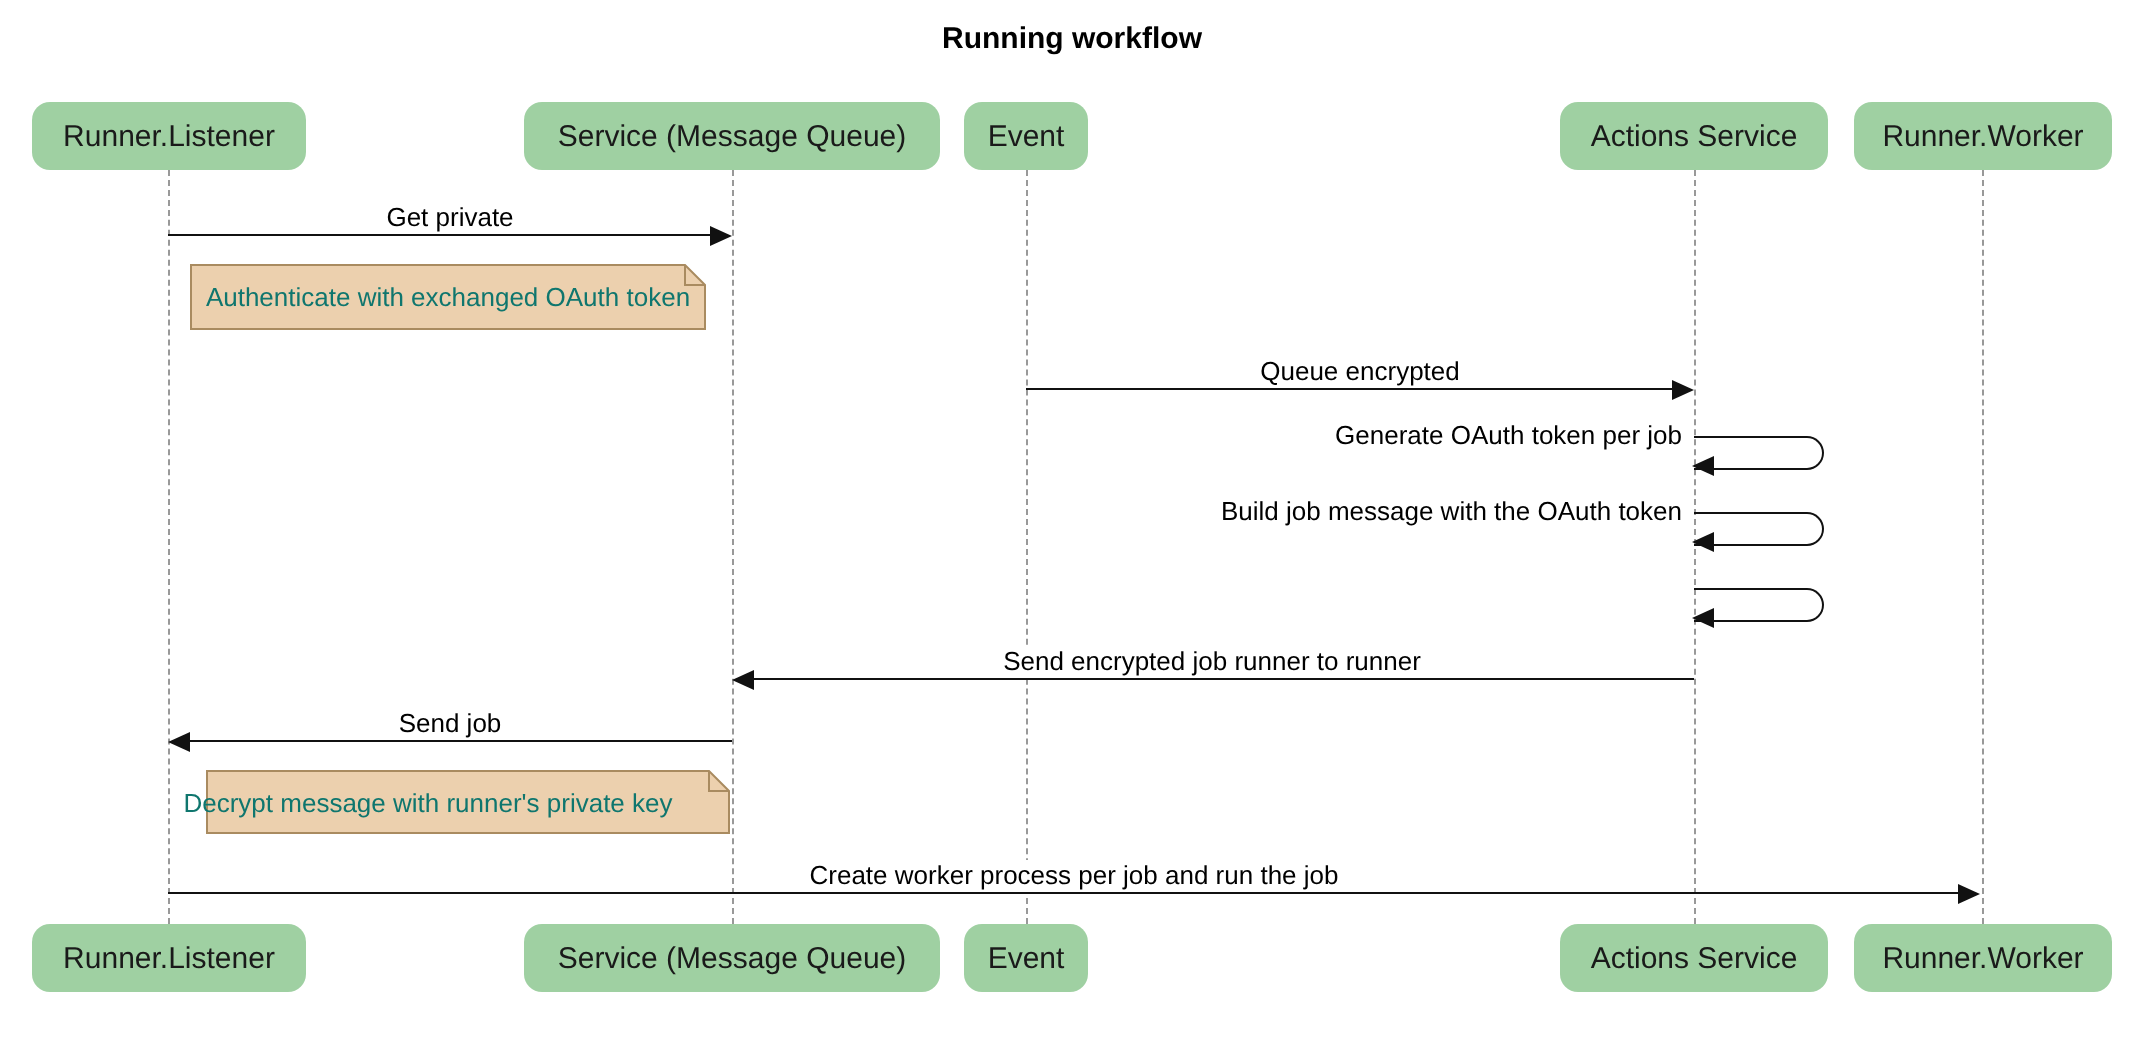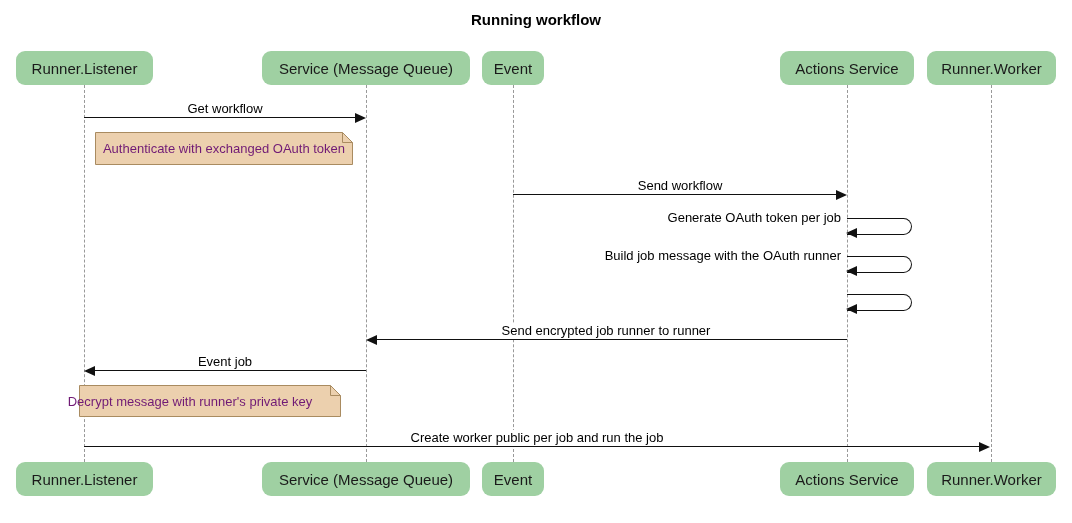--- a/index.html
+++ b/index.html
@@ -43,21 +43,21 @@
     position:absolute;left:847px;width:64px;height:15px;
     border:1.5px solid var(--arrow);border-left:none;
     border-radius:0 10px 10px 0;
   }
   .selfloop .ah{left:-1px;top:9px;}
   .note{position:absolute;}
   .note svg{position:absolute;left:0;top:0;}
   .note-text{
     position:absolute;left:0;top:0;width:100%;height:100%;
     display:flex;align-items:center;justify-content:center;
-    font-size:13px;color:#701a75;white-space:nowrap;
+    font-size:13px;color:#0f766e;white-space:nowrap;
   }
 </style>
 </head>
 <body>
 
 <div class="diagram">
 
   <div class="title">Running workflow</div>
 
   <div class="lifeline" style="left:84px"></div>
@@ -65,67 +65,67 @@
   <div class="lifeline" style="left:513px"></div>
   <div class="lifeline" style="left:847px"></div>
   <div class="lifeline" style="left:991px"></div>
 
   <div class="actor" style="left:16px;top:51px;width:137px">Runner.Listener</div>
   <div class="actor" style="left:262px;top:51px;width:208px">Service (Message Queue)</div>
   <div class="actor" style="left:482px;top:51px;width:62px">Event</div>
   <div class="actor" style="left:780px;top:51px;width:134px">Actions Service</div>
   <div class="actor" style="left:927px;top:51px;width:129px">Runner.Worker</div>
 
-  <div class="label" style="left:225px;top:101px">Get workflow</div>
+  <div class="label" style="left:225px;top:101px">Get private</div>
   <div class="line" style="left:84px;top:117px;width:271px"></div>
   <span class="ah r" style="left:355px;top:113px"></span>
 
   <div class="note" style="left:95px;top:132px;width:258px;height:33px">
     <svg width="258" height="33" viewBox="0 0 258 33">
       <path d="M0.5,0.5 H247.5 L257.5,10.5 V32.5 H0.5 Z" fill="var(--note-fill)" stroke="var(--note-border)" stroke-width="1"></path>
       <path d="M247.5,0.5 V10.5 H257.5" fill="none" stroke="var(--note-border)" stroke-width="1"></path>
     </svg>
     <span class="note-text">Authenticate with exchanged OAuth token</span>
   </div>
 
-  <div class="label" style="left:680px;top:178px">Send workflow</div>
+  <div class="label" style="left:680px;top:178px">Queue encrypted</div>
   <div class="line" style="left:513px;top:194px;width:323px"></div>
   <span class="ah r" style="left:836px;top:190px"></span>
 
   <div class="label right" style="right:228px;top:210px">Generate OAuth token per job</div>
   <div class="selfloop" style="top:218px">
     <span class="ah l"></span>
   </div>
 
-  <div class="label right" style="right:228px;top:248px">Build job message with the OAuth runner</div>
+  <div class="label right" style="right:228px;top:248px">Build job message with the OAuth token</div>
   <div class="selfloop" style="top:256px">
     <span class="ah l"></span>
   </div>
 
   <div class="selfloop" style="top:294px">
     <span class="ah l"></span>
   </div>
 
   <div class="label" style="left:606px;top:323px">Send encrypted job runner to runner</div>
   <div class="line" style="left:377px;top:339px;width:470px"></div>
   <span class="ah l" style="left:366px;top:335px"></span>
 
-  <div class="label" style="left:225px;top:354px">Event job</div>
+  <div class="label" style="left:225px;top:354px">Send job</div>
   <div class="line" style="left:95px;top:370px;width:271px"></div>
   <span class="ah l" style="left:84px;top:366px"></span>
 
-  <div class="note" style="left:79px;top:385px;width:222px;height:32px">
+  <div class="note" style="left:103px;top:385px;width:222px;height:32px">
     <svg width="262" height="32" viewBox="0 0 262 32">
       <path d="M0.5,0.5 H251.5 L261.5,10.5 V31.5 H0.5 Z" fill="var(--note-fill)" stroke="var(--note-border)" stroke-width="1"></path>
       <path d="M251.5,0.5 V10.5 H261.5" fill="none" stroke="var(--note-border)" stroke-width="1"></path>
     </svg>
     <span class="note-text">Decrypt message with runner's private key</span>
   </div>
 
-  <div class="label" style="left:537px;top:430px">Create worker public per job and run the job</div>
+  <div class="label" style="left:537px;top:430px">Create worker process per job and run the job</div>
   <div class="line" style="left:84px;top:446px;width:895px"></div>
   <span class="ah r" style="left:979px;top:442px"></span>
 
   <div class="actor" style="left:16px;top:462px;width:137px">Runner.Listener</div>
   <div class="actor" style="left:262px;top:462px;width:208px">Service (Message Queue)</div>
   <div class="actor" style="left:482px;top:462px;width:62px">Event</div>
   <div class="actor" style="left:780px;top:462px;width:134px">Actions Service</div>
   <div class="actor" style="left:927px;top:462px;width:129px">Runner.Worker</div>
 
 </div>

